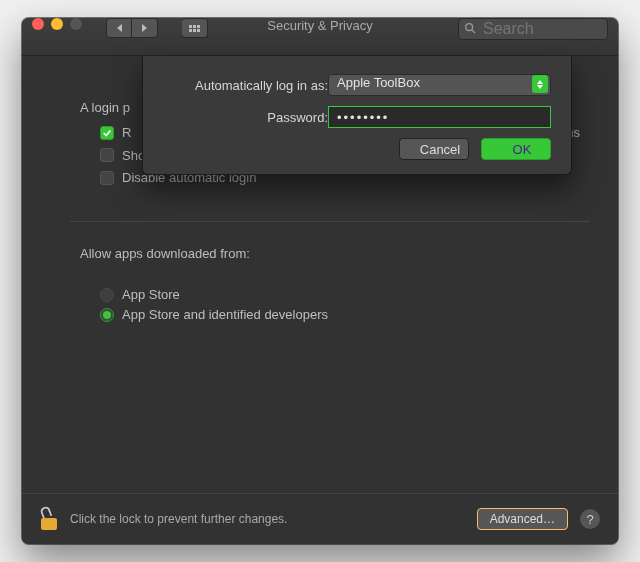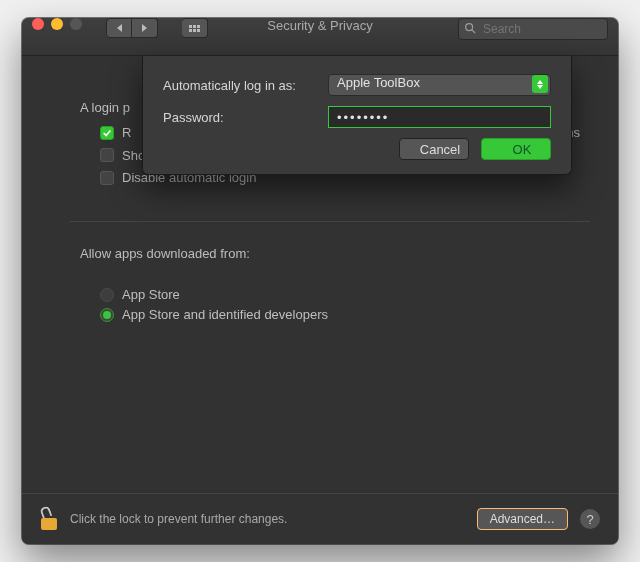--- a/index.html
+++ b/index.html
@@ -54,21 +54,21 @@
   .grid-icon{display:grid;grid-template-columns:repeat(3,3px);grid-template-rows:repeat(2,3px);gap:1px}
   .grid-icon span{background:#bbb;width:3px;height:3px}
   .title-label{
     position:absolute; left:0; right:0; text-align:center; color:#aaa; font-size:13px; pointer-events:none;
   }
   .search-wrap{
     margin-left:auto; width:150px; position:relative;
   }
   .search-wrap input{
     width:100%; height:22px; border-radius:4px; background:#4a4a4a; border:1px solid #292929;
-    color:#c4b5fd; padding:0 6px 0 24px; font-size:12px; outline:none;
+    color:#c4b5fd; padding:0 6px 0 24px; font-size:16px; outline:none;
   }
   .search-icon{position:absolute; left:6px; top:4px; width:12px;height:12px;}
   .search-icon circle{stroke:#999;stroke-width:1.5;fill:none}
   .search-icon line{stroke:#999;stroke-width:1.5}
 
   
   .content{
     padding: 44px 38px 0 58px;
     color:#bdbdbd;
   }
@@ -109,38 +109,38 @@
 
   
   .sheet{
     position:absolute; top:38px; left:120px; width:430px;
     background:#3a3a3a; border:1px solid #1a1a1a; border-top:none;
     border-radius:0 0 6px 6px;
     box-shadow:0 14px 30px rgba(0,0,0,0.55);
     padding:18px 20px 14px;
   }
   .sheet-row{display:flex;align-items:center;margin-bottom:10px}
-  .sheet-label{width:165px;color:#d6d6d6;font-size:13px}
+  .sheet-label{width:165px;text-align:right;color:#d6d6d6;font-size:13px}
   .sheet-select{
     flex:1;height:22px;background:#545454;border:1px solid #2b2b2b;border-radius:4px;color:#e2e2e2;
     display:flex;justify-content:space-between;padding:0 2px 0 8px;font-size:13px;position:relative;
   }
   .stepper{width:16px;height:18px;background:#37c837;border-radius:3px;display:flex;flex-direction:column;align-items:center;justify-content:center;gap:1px}
   .stepper .tri{width:0;height:0;border-left:3px solid transparent;border-right:3px solid transparent}
   .stepper .up{border-bottom:4px solid #fff}
   .stepper .down{border-top:4px solid #fff}
   .sheet-input{
     flex:1;height:22px;background:#2a2a2a;border:1px solid #37c837;color:#e2e2e2;
     padding:0 8px;font-size:13px;border-radius:0;letter-spacing:2px;outline:none;
   }
   .sheet-buttons{display:flex;justify-content:flex-end;gap:12px;margin-top:8px}
   .btn{
     min-width:70px;height:22px;border-radius:4px;border:1px solid #222;font-size:13px;display:flex;align-items:center;justify-content:center;padding-left:12px;
   }
-  .btn.default{background:#37c837;color:#14532d;border-color:#2aa02a}
+  .btn.default{background:#37c837;color:#4c1d95;border-color:#2aa02a}
   .btn.cancel{background:#565656;color:#ddd}
 </style>
 </head>
 <body>
 
 <div class="window">
 
   <div class="titlebar">
     <div class="traffic">
       <div class="tl red"></div>

